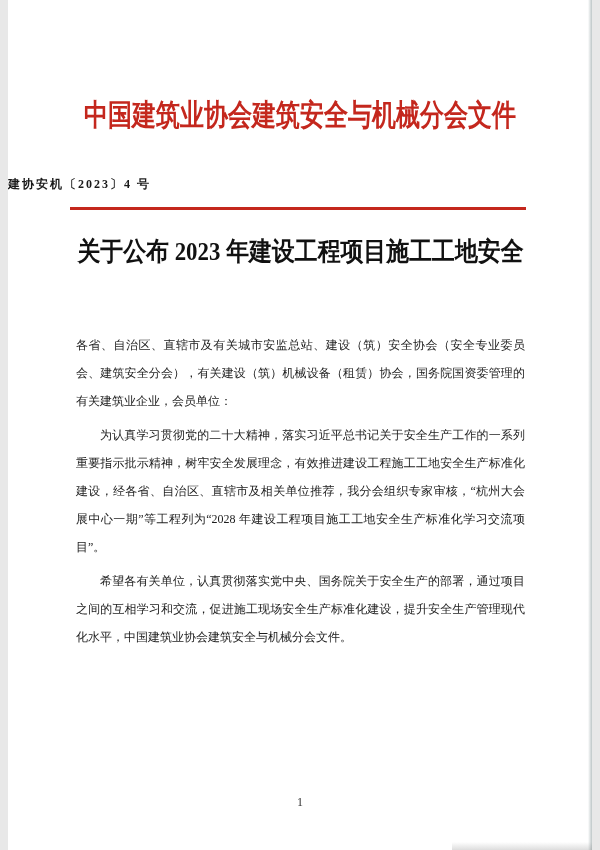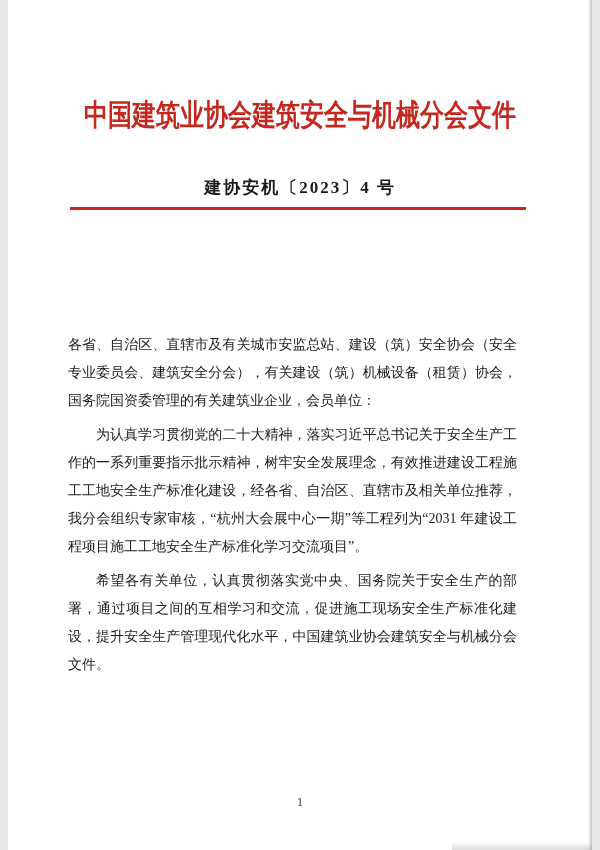--- a/index.html
+++ b/index.html
@@ -49,22 +49,22 @@
     transform: scaleX(0.80);
     transform-origin: center;
     letter-spacing: 0px;
   }
 
   .doc-number {
     position: absolute;
     top: 176px;
     left: 0;
     width: 100%;
-    text-align: center;
-    font-size: 17px;
+    text-align: left;
+    font-size: 12px;
     font-weight: bold;
     color: #1a1a1a;
     letter-spacing: 2px;
     white-space: nowrap;
   }
 
   .red-rule {
     position: absolute;
     top: 207px;
     left: 62px;
@@ -87,23 +87,23 @@
   .doc-title .squeeze {
     display: inline-block;
     transform: scaleX(0.88);
     transform-origin: center;
     white-space: nowrap;
   }
 
   .doc-body {
     position: absolute;
     top: 331px;
-    left: 60px;
+    left: 68px;
     width: 449px;
-    font-size: 14px;
+    font-size: 12px;
     line-height: 28px;
     text-align: justify;
     color: #1c1c1c;
   }
   .doc-body p { margin: 0; }
   .doc-body p.indent {
     text-indent: 2em;
     margin-top: 6px;
   }
 
@@ -124,25 +124,28 @@
 
   <div class="red-header">
     <span class="squeeze">中国建筑业协会建筑安全与机械分会文件</span>
   </div>
 
   <div class="doc-number">建协安机〔2023〕4 号</div>
 
   <div class="red-rule"></div>
 
   <div class="doc-title">
+    <div>
+      <span class="squeeze">关于公布 2023 年建设工程项目施工工地安全</span>
+    </div>
   </div>
 
   <div class="doc-body">
     <p>各省、自治区、直辖市及有关城市安监总站、建设（筑）安全协会（安全专业委员会、建筑安全分会），有关建设（筑）机械设备（租赁）协会，国务院国资委管理的有关建筑业企业，会员单位：</p>
-    <p class="indent">为认真学习贯彻党的二十大精神，落实习近平总书记关于安全生产工作的一系列重要指示批示精神，树牢安全发展理念，有效推进建设工程施工工地安全生产标准化建设，经各省、自治区、直辖市及相关单位推荐，我分会组织专家审核，“杭州大会展中心一期”等工程列为“2031 年建设工程项目施工工地安全生产标准化学习交流项目”。</p>
+    <p class="indent">为认真学习贯彻党的二十大精神，落实习近平总书记关于安全生产工作的一系列重要指示批示精神，树牢安全发展理念，有效推进建设工程施工工地安全生产标准化建设，经各省、自治区、直辖市及相关单位推荐，我分会组织专家审核，“杭州大会展中心一期”等工程列为“2028 年建设工程项目施工工地安全生产标准化学习交流项目”。</p>
     <p class="indent">希望各有关单位，认真贯彻落实党中央、国务院关于安全生产的部署，通过项目之间的互相学习和交流，促进施工现场安全生产标准化建设，提升安全生产管理现代化水平，中国建筑业协会建筑安全与机械分会文件。</p>
   </div>
 
   <div class="page-number">1</div>
 
   <div class="scan-edge"></div>
   <div class="scan-smudge-bottom"></div>
 
 </div>
 

